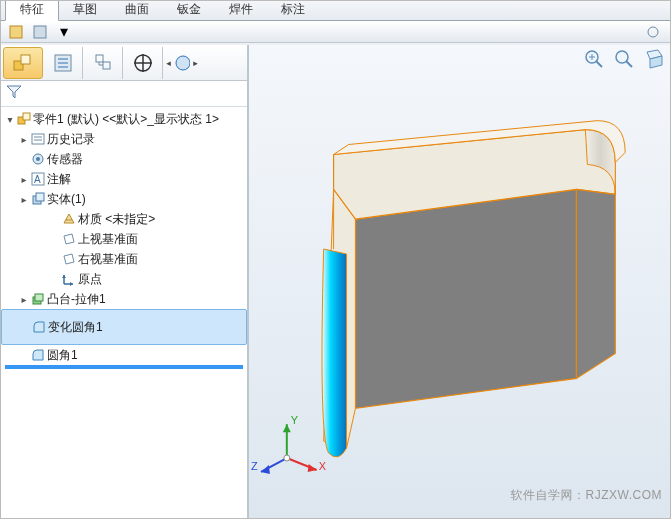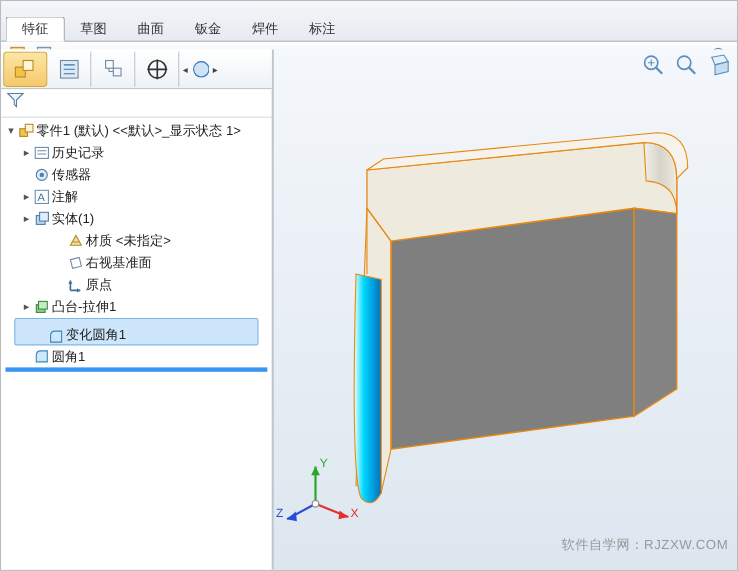--- a/index.html
+++ b/index.html
@@ -1,18 +1,18 @@
 <!DOCTYPE html>
 <html><head>
 <meta charset="utf-8">
 <style>
   * { box-sizing: border-box; margin: 0; padding: 0; font-family: "Microsoft YaHei", sans-serif; }
   body { width: 671px; height: 519px; background: #eef1f4; overflow: hidden; position: relative; border: 1px solid #bbb; }
   
-  .tab-bar { height: 37px; display: flex; align-items: flex-end; padding-left: 4px; background: linear-gradient(#f4f6f9,#e6ebf1); border-bottom: 1px solid #9aa5ad; font-size: 12px; }
+  .tab-bar { height: 20px; display: flex; align-items: flex-end; padding-left: 4px; background: linear-gradient(#f4f6f9,#e6ebf1); border-bottom: 1px solid #9aa5ad; font-size: 12px; }
   .tab { padding: 2px 14px 2px 14px; color: #333; cursor: pointer; }
   .tab.active { background: #fff; border: 1px solid #9aa5ad; border-bottom: 1px solid #fff; border-radius: 3px 3px 0 0; position: relative; top: 1px; }
   
   .toolbar-row { height: 22px; background: linear-gradient(#ffffff,#e3e9f0); display: flex; align-items: center; padding: 0 4px; border-bottom: 1px solid #c0c7cf; }
   .toolbar-row .tb-btn { width: 22px; height: 18px; display: flex; align-items: center; justify-content: center; margin-right: 2px; }
   .tb-btn svg { display: block; }
   .flex1 { flex: 1; }
   
   .panel { position: absolute; top: 44px; left: 0; width: 248px; bottom: 0; background: #fff; border-right: 2px solid #bcc6cf; display: flex; flex-direction: column; }
   
@@ -21,21 +21,21 @@
   .ptab.active { background: linear-gradient(#fbe6a6,#f7c96a); border: 1px solid #d5a93a; border-radius: 3px; }
   .ptab.last { border-right: none; }
   .arrow-slot { width: 12px; font-size: 9px; color: #444; text-align: center; }
   
   .filter-row { height: 26px; display: flex; align-items: center; padding-left: 4px; border-bottom: 1px solid #d5dde4; }
   
   .tree { flex: 1; overflow: auto; font-size: 12px; color: #222; padding: 2px 0; }
   .tree-row { display: flex; align-items: center; height: 20px; padding-right: 4px; white-space: nowrap; }
   .tree-row .exp { width: 10px; text-align: center; color: #555; font-size: 10px; }
   .tree-row .ico { width: 18px; display: flex; align-items: center; justify-content: center; }
-  .tree-row.selected { background: #cde6fb; border: 1px solid #7ab6e8; border-radius: 2px; margin: 0 12px; height: 25px; align-items: flex-end; }
+  .tree-row.selected { background: #cde6fb; border: 1px solid #7ab6e8; border-radius: 2px; margin: 0 0; height: 36px; }
   .tree .blue-bar { height: 4px; background: #3596f3; margin: 0 4px; }
   .ind-0 { padding-left: 4px; }
   .ind-1 { padding-left: 18px; }
   .ind-2 { padding-left: 32px; margin-left: 17px; }
   
   .viewport { position: absolute; top: 44px; left: 248px; right: 0; bottom: 0; background: linear-gradient(#f4f7fb, #dde6ef); }
   .vp-svg { position: absolute; inset: 0; }
   
   .view-icons { position: absolute; top: 2px; right: 4px; display: flex; gap: 6px; }
   .view-icons .vi { width: 24px; height: 24px; display: flex; align-items: center; justify-content: center; }
@@ -178,20 +178,29 @@
         </div>
         <div class="tree-row ind-2">
           <span class="exp"></span>
           <span class="ico">
             <svg width="14" height="14">
               <path d="M2 11 L7 2 L12 11 Z" fill="#f2dca0" stroke="#b58b28"></path>
               <line x1="4" y1="8" x2="10" y2="8" stroke="#b58b28"></line>
             </svg>
           </span>
           <span>材质 &lt;未指定&gt;</span>
+        </div>
+        <div class="tree-row ind-2">
+          <span class="exp"></span>
+          <span class="ico">
+            <svg width="14" height="14">
+              <path d="M2 4 L10 2 L12 10 L4 12 Z" fill="none" stroke="#6f8da8"></path>
+            </svg>
+          </span>
+          <span>上视基准面</span>
         </div>
         <div class="tree-row ind-2">
           <span class="exp"></span>
           <span class="ico">
             <svg width="14" height="14">
               <path d="M2 4 L10 2 L12 10 L4 12 Z" fill="none" stroke="#6f8da8"></path>
             </svg>
           </span>
           <span>右视基准面</span>
         </div>

